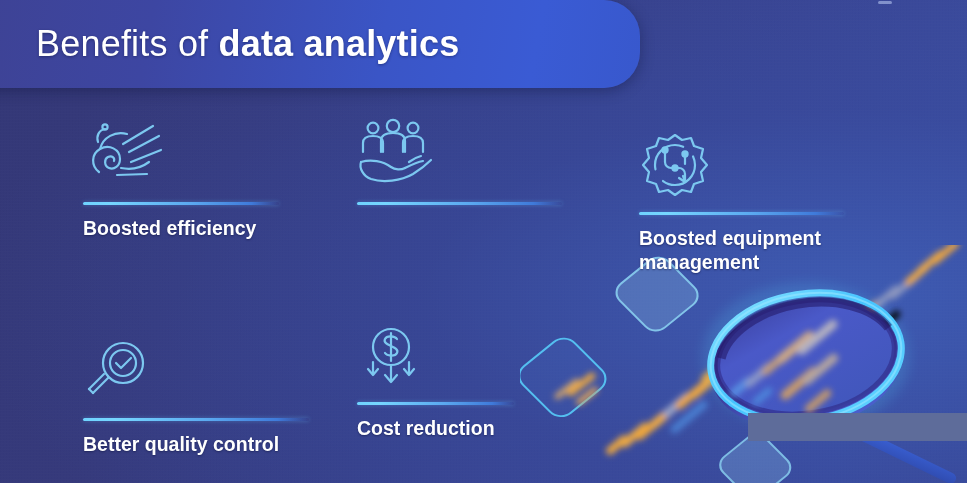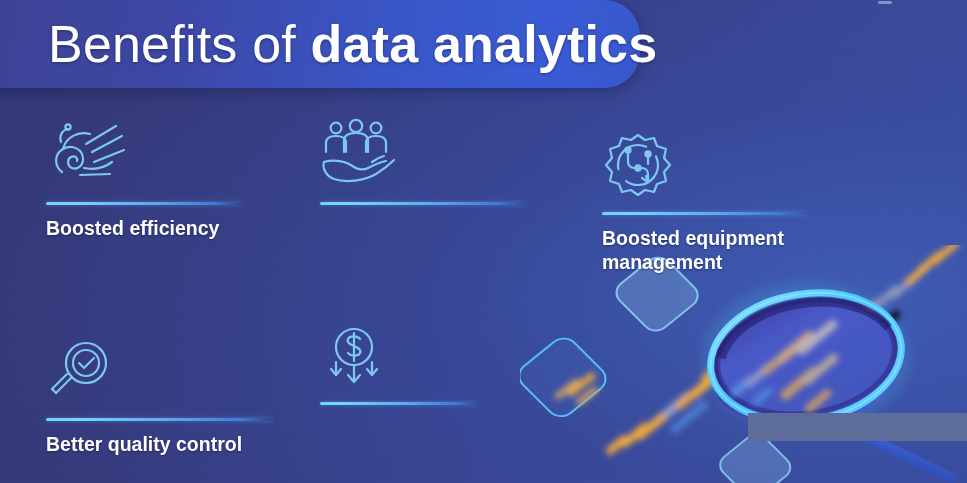--- a/index.html
+++ b/index.html
@@ -35,35 +35,36 @@
     left: -40px;
     top: 0;
     width: 680px;
     height: 88px;
     border-radius: 0 36px 36px 0;
     background: linear-gradient(100deg, #3e4293 0%, #3d46a2 28%, #3a55c6 62%, #3a5bd4 84%, #3858cd 100%);
     box-shadow: 0 3px 14px rgba(10,14,50,.35);
   }
   .title-text {
     position: absolute;
-    left: 48px;
+    left: 36px;
     top: 14px;
-    font-size: 52px;
+    font-size: 36px;
     line-height: 60px;
     color: #ffffff;
     letter-spacing: .2px;
     white-space: nowrap;
     text-shadow: 0 1px 3px rgba(12,18,60,.45);
   }
   .title-text .light { font-weight: 400; }
   .title-text .bold { font-weight: 700; }
 
   
   .benefit {
     position: absolute;
+    margin-left: 37px;
   }
   .icon-box {
     height: 72px;
     display: flex;
     align-items: flex-end;
   }
   .divider {
     height: 3px;
     border-radius: 2px;
     margin-top: 12px;
@@ -308,15 +309,16 @@
         <path d="M34 9 V37"></path>
         <path d="M34 41 V57"></path>
           <path d="M28 51 L34 58 L40 51"></path>
         <path d="M16 38 V50"></path>
           <path d="M11 45 L16 51 L21 45"></path>
         <path d="M52 38 V50"></path>
           <path d="M47 45 L52 51 L57 45"></path>
       </svg>
     </div>
     <div class="divider"></div>
+    <div class="benefit-label">Cost reduction</div>
   </div>
 
 </div>
 
 </body></html>

